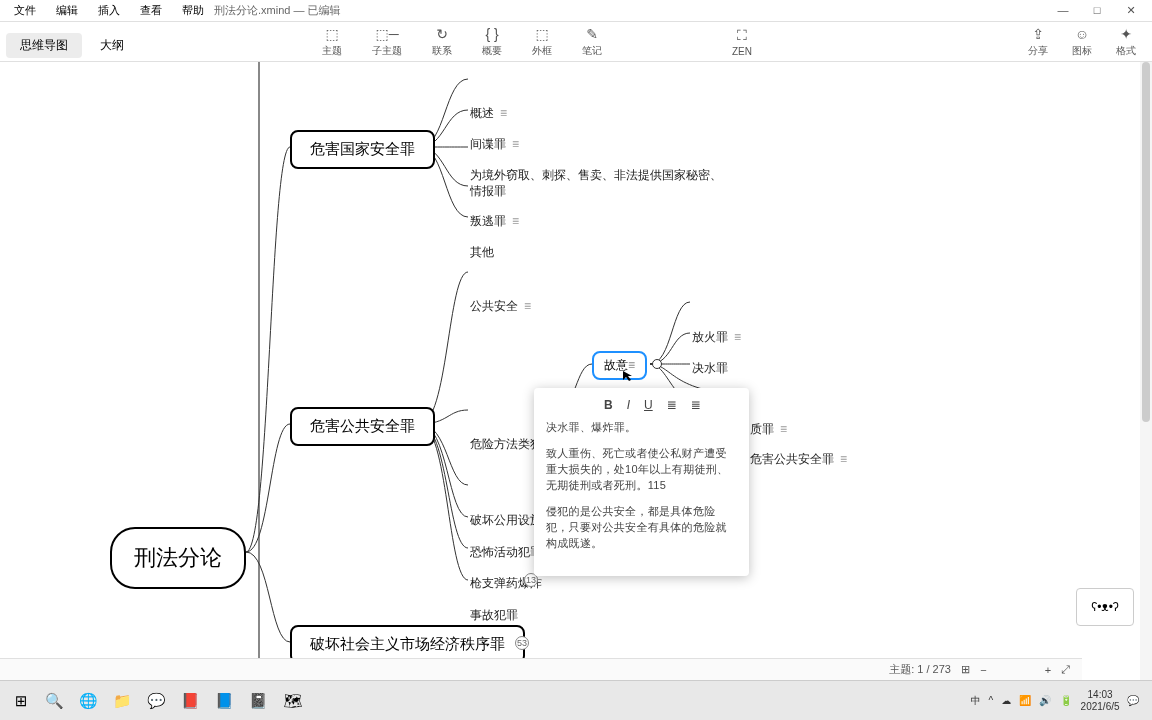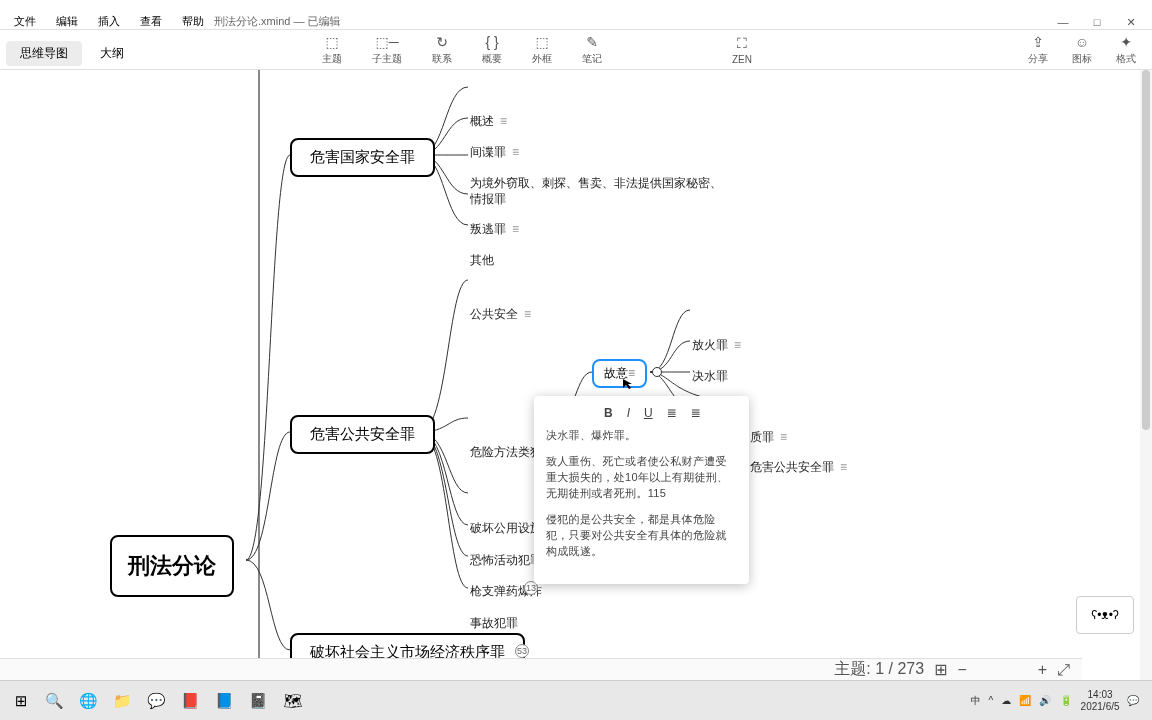--- a/index.html
+++ b/index.html
@@ -1,43 +1,43 @@
 <!DOCTYPE html>
 <html><head>
 <meta charset="utf-8">
 <style>
 * { margin:0; padding:0; box-sizing:border-box; font-family:"Microsoft YaHei","PingFang SC",sans-serif; }
 body { width:1152px; height:720px; background:#f0f0f0; overflow:hidden; position:relative; }
-.titlebar { height:30px; background:#fff; display:flex; align-items:flex-end; padding:0 4px; font-size:11px; border-bottom:1px solid #e0e0e0; }
+.titlebar { height:22px; background:#fff; display:flex; align-items:center; padding:0 4px; font-size:11px; border-bottom:1px solid #e0e0e0; }
 .menu-item { padding:0 10px; cursor:pointer; }
 .titlebar-file { color:#666; }
 .titlebar-ctrls { margin-left:auto; display:flex; }
 .titlebar-ctrls span { width:34px; text-align:center; color:#555; cursor:pointer; font-size:11px; }
 .toolbar { height:40px; background:#fff; display:flex; align-items:center; border-bottom:1px solid #e0e0e0; }
 .view-tabs { display:flex; padding-left:6px;margin-top:8px; }
 .view-tab { padding:4px 14px; font-size:12px; border-radius:4px; margin-right:4px; cursor:pointer; }
 .view-tab.active { background:#ececec; }
 .tool-center { display:flex; margin-left:180px; gap:30px; }
 .tool-item { display:flex; flex-direction:column; align-items:center; font-size:10px; color:#555; cursor:pointer; gap:2px; }
 .tool-icon { font-size:14px; }
 .tool-right { margin-left:auto; display:flex; gap:24px; padding-right:16px; }
 .canvas { position:relative; width:1152px; height:618px; background:#fff; overflow:hidden; }
 .ruler-v { position:absolute; left:258px; top:0; width:2px; height:618px; background:#888; }
 .node { position:absolute; background:#fff; border:2px solid #000; border-radius:8px; padding:8px 18px; font-size:15px; text-align:center; }
-.node.big { font-size:22px; font-weight:bold; padding:14px 16px; }
+.node.big { font-size:22px; font-weight:normal; padding:14px 22px;border-radius:25px; }
 .node.sel { border-color:#1e90ff; }
 .leaf { position:absolute; font-size:12px; color:#222; white-space:nowrap;margin-top:33px; }
 .leaf .nicon { color:#999; margin-left:6px; font-size:12px; }
 svg.wires { position:absolute; left:0; top:0; width:1152px; height:618px; pointer-events:none; }
 svg.wires path { stroke:#333; stroke-width:1; fill:none; }
 .note-pop { position:absolute; left:534px; top:326px; width:215px; background:#fff; box-shadow:0 2px 12px rgba(0,0,0,0.25); border-radius:4px; padding:10px 12px 14px; font-size:11px; color:#444; }
 .note-tools { display:flex; gap:14px; margin-bottom:8px; padding-left:58px; }
 .note-tools span { cursor:pointer; font-size:12px; }
 .note-pop p { line-height:1.45; margin-bottom:10px; letter-spacing:0.3px; }
-.statusbar { position:absolute; left:0; bottom:40px; height:22px; width:1082px; background:#fafafa; border-top:1px solid #e0e0e0; display:flex; align-items:center; justify-content:flex-end; padding:0 12px; font-size:16px; color:#555; gap:10px;text-align:right; }
+.statusbar { position:absolute; left:0; bottom:40px; height:22px; width:1082px; background:#fafafa; border-top:1px solid #e0e0e0; display:flex; align-items:center; justify-content:flex-end; padding:0 12px; font-size:11px; color:#555; gap:10px;text-align:right; }
 .taskbar { position:absolute; left:0; bottom:0; width:1152px; height:40px; background:#e8e8e8; display:flex; align-items:center; padding:0 4px; border-top:1px solid #ccc; }
 .taskbtn { width:34px; height:30px; display:flex; align-items:center; justify-content:center; font-size:15px; cursor:pointer; }
 .tray { margin-left:auto; display:flex; align-items:center; gap:8px; font-size:10px; color:#333; padding-right:8px; }
 .tray-clock { text-align:center; line-height:1.15; }
 .zoom-badge { border:1px solid #4caf50; color:#4caf50; padding:0 4px; border-radius:2px;margin-top:47px; }
 .scrollbar-track-v { position:absolute; right:0; top:0; width:12px; height:100%; background:#f5f5f5; }
 .scrollbar-thumb-v { position:absolute; right:2px; top:0; width:8px; height:360px; background:#ccc; border-radius:4px; }
 .scrollbar-h { position:absolute; left:370px; bottom:4px; width:450px; height:8px; background:#ddd; border-radius:4px; }
 .dog-widget { position:absolute; right:18px; bottom:54px; width:58px; height:38px; border:1px solid #ccc; background:#fff; border-radius:4px; display:flex; align-items:center; justify-content:center; font-size:12px;}
 .junction { position:absolute; width:10px; height:10px; border:1px solid #333; background:#fff; border-radius:50%; }

